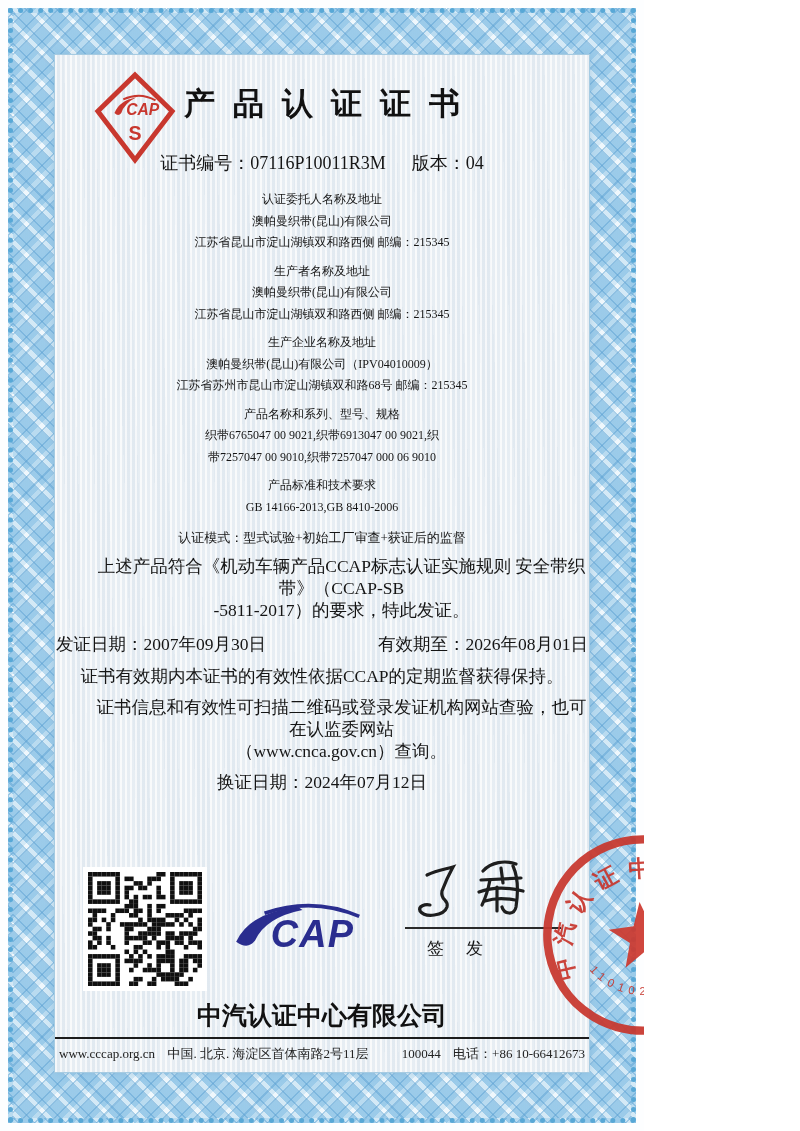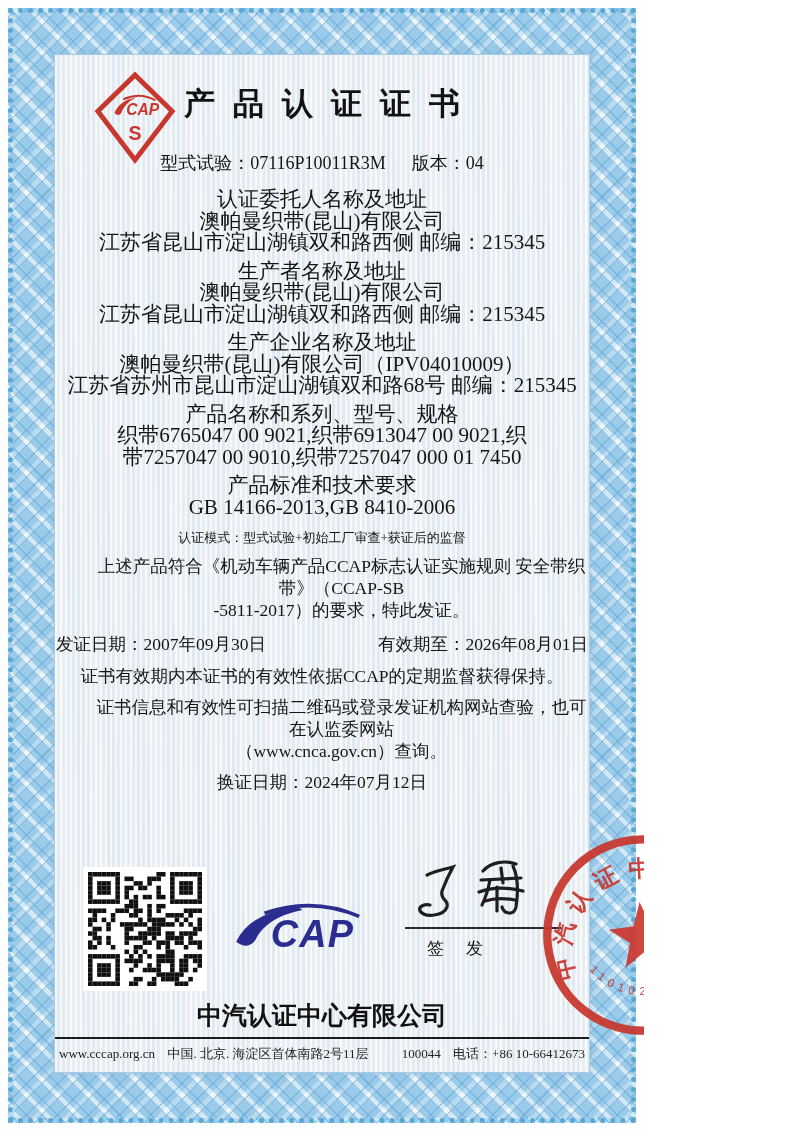--- a/index.html
+++ b/index.html
@@ -34,21 +34,21 @@
   .badge { position:absolute; left:36px; top:14px; width:88px; height:96px; }
 
   .title {
     margin-top:28px; font-family:Liberation Serif, serif;
     font-weight:bold; font-size:31px; letter-spacing:18px; text-indent:18px; color:#111;
   }
 
   .cert-line { margin-top:26px; font-size:18px; }
   .cert-line .gap { display:inline-block; width:26px; }
 
-  .section { margin-top:14px; font-size:21px; }
+  .section { margin-top:14px; font-size:12px; }
   .section .line { line-height:21.5px; }
   .tight { margin-top:7px; }
 
   .mode-line { margin-top:11px; font-size:13px; }
   .para { margin-top:8px; font-size:17.5px; }
   .para .line { line-height:22px;margin-left:39px; }
 
   .dates-row { margin-top:11px; font-size:17.5px; display:flex; justify-content:center; gap:112px; }
 
   .bottom { position:absolute; left:0; top:0; width:100%; height:100%; pointer-events:none; }
@@ -85,21 +85,21 @@
       <polygon points="45,5 83,42 45,92 7,42" fill="none" stroke="#c8372e" stroke-width="5" stroke-linejoin="miter"></polygon>
       <path d="M24,44 Q29,31 46,28 Q34,34 31,44 Q28,48 24,44 Z" fill="#c8372e"></path>
       <path d="M33,30 Q50,22 66,31" fill="none" stroke="#c8372e" stroke-width="2"></path>
       <text x="36" y="46" font-size="16" font-style="italic" font-weight="bold" fill="#c8372e" font-family="'Liberation Sans','DejaVu Sans',sans-serif">CAP</text>
       <text x="45" y="72" font-size="20" font-weight="bold" fill="#c8372e" text-anchor="middle" font-family="'Liberation Sans','DejaVu Sans',sans-serif">S</text>
     </svg>
 
     <div class="title">产品认证证书</div>
 
     <div class="cert-line">
-      <span>型式试验：</span><span>07116P10011R3M</span><span class="gap"></span><span>版本：</span><span>04</span>
+      <span>证书编号：</span><span>07116P10011R3M</span><span class="gap"></span><span>版本：</span><span>04</span>
     </div>
 
     <div class="section">
       <div class="line">认证委托人名称及地址</div>
       <div class="line">澳帕曼织带(昆山)有限公司</div>
       <div class="line">江苏省昆山市淀山湖镇双和路西侧 邮编：215345</div>
     </div>
 
     <div class="section tight">
       <div class="line">生产者名称及地址</div>
@@ -109,21 +109,21 @@
 
     <div class="section tight">
       <div class="line">生产企业名称及地址</div>
       <div class="line">澳帕曼织带(昆山)有限公司（IPV04010009）</div>
       <div class="line">江苏省苏州市昆山市淀山湖镇双和路68号 邮编：215345</div>
     </div>
 
     <div class="section tight">
       <div class="line">产品名称和系列、型号、规格</div>
       <div class="line">织带6765047 00 9021,织带6913047 00 9021,织</div>
-      <div class="line">带7257047 00 9010,织带7257047 000 01 7450</div>
+      <div class="line">带7257047 00 9010,织带7257047 000 06 9010</div>
     </div>
 
     <div class="section tight">
       <div class="line">产品标准和技术要求</div>
       <div class="line">GB 14166-2013,GB 8410-2006</div>
     </div>
 
     <div class="mode-line">认证模式：型式试验+初始工厂审查+获证后的监督</div>
 
     <div class="para">

